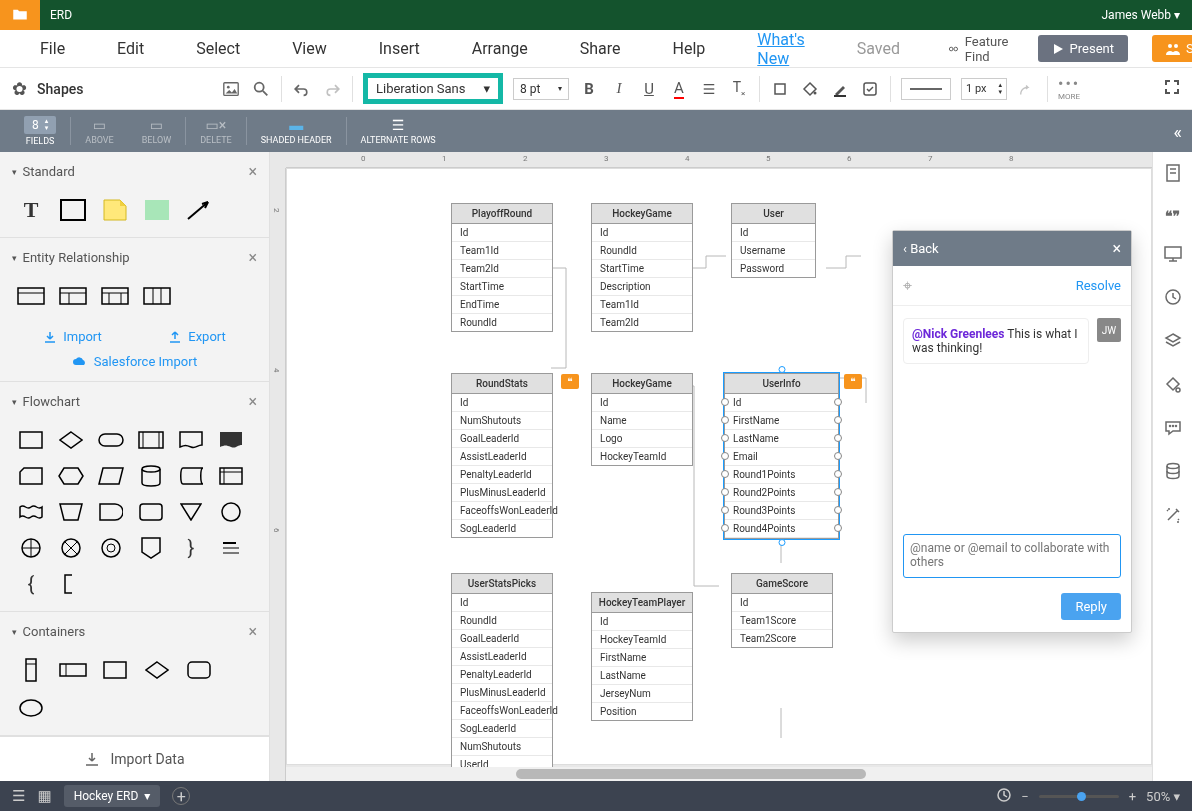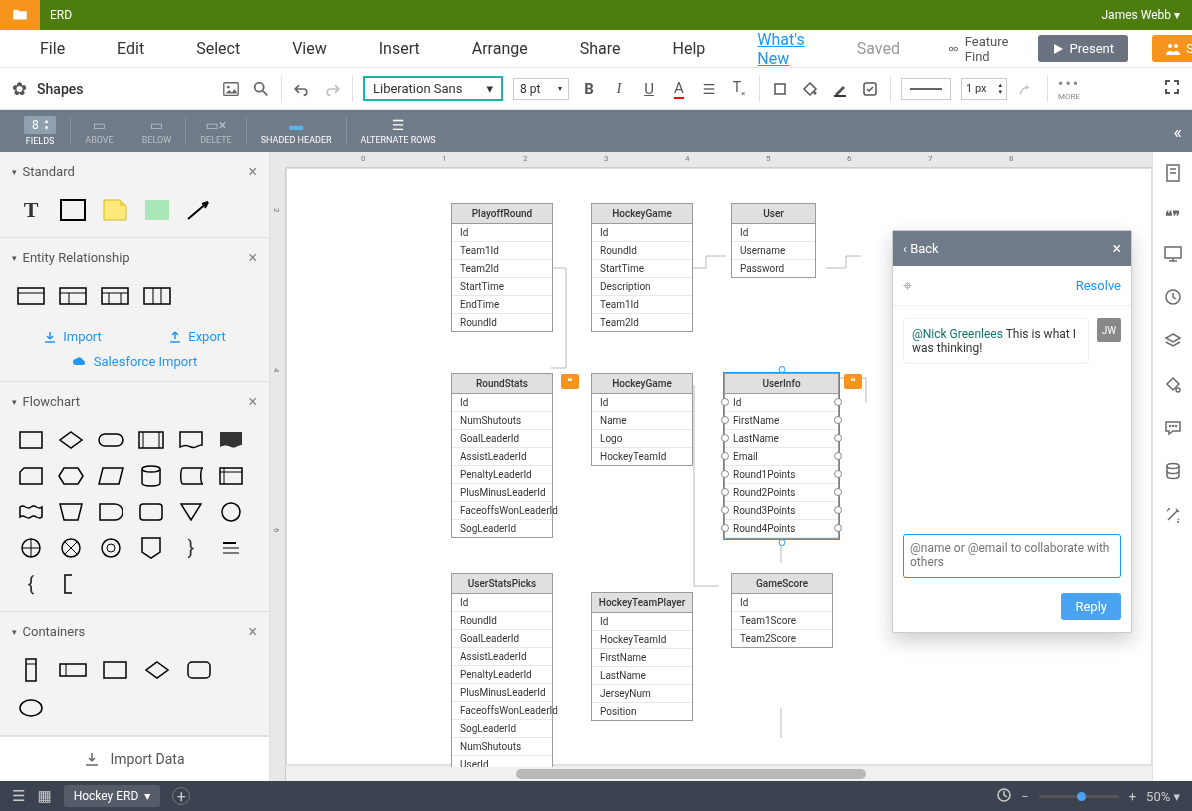--- a/index.html
+++ b/index.html
@@ -1,19 +1,19 @@
 <!DOCTYPE html>
 <html><head>
 <meta charset="utf-8">
 <style>
 * { box-sizing: border-box; margin: 0; padding: 0; font-family: -apple-system, BlinkMacSystemFont, "Segoe UI", Roboto, sans-serif; }
 body { width: 1192px; height: 811px; overflow: hidden; background: #fff; font-size: 13px; color: #333; }
 
 
-.titlebar { height: 30px; background: #4d7c0f; color: #fff; display: flex; align-items: center; padding: 0 0 0 0; }
+.titlebar { height: 30px; background: #14532d; color: #fff; display: flex; align-items: center; padding: 0 0 0 0; }
 .titlebar .folder-badge { width: 40px; height: 30px; background: #f7941d; display: flex; align-items: center; justify-content: center; }
 .titlebar .title { margin-left: 10px; font-size: 12px; }
 .titlebar .user { margin-left: auto; padding-right: 12px; font-size: 12px; cursor: pointer; }
 
 
 .menubar { height: 38px; background: #fff; border-bottom: 1px solid #e5e5e5; display: flex; align-items: center; padding: 0 12px; gap: 24px; }
 .menubar .menu-item { font-size: 16px; color: #333; cursor: pointer; margin-left: 28px; }
 .menubar .menu-item.link { color: #2196f3; text-decoration: underline; }
 .menubar .menu-item.muted { color: #999; }
 .menubar .spacer { flex: 1; }
@@ -21,21 +21,21 @@
 .btn-present { background: #6b7280; color: #fff; padding: 6px 14px; border-radius: 3px; display: flex; align-items: center; gap: 6px; font-size: 13px; cursor: pointer; }
 .btn-share { background: #f7941d; color: #fff; padding: 6px 14px; border-radius: 3px; display: flex; align-items: center; gap: 6px; font-size: 13px; cursor: pointer; }
 
 
 .fmtbar { height: 42px; background: #fff; border-bottom: 1px solid #e5e5e5; display: flex; align-items: center; padding: 0 12px; gap: 10px; }
 .fmtbar .gear { font-size: 18px; color: #555; cursor: pointer; }
 .fmtbar .shapes-label { font-size: 14px; font-weight: 500; }
 .fmtbar .left-seg { width: 259px; display: flex; align-items: center; gap: 10px; }
 .fmtbar .icon-btn { width: 20px; height: 20px; color: #555; cursor: pointer; display: inline-flex; align-items: center; justify-content: center; }
 .fmtbar .sep { width: 1px; height: 26px; background: #e0e0e0; }
-.font-select { border: 2px solid #14b8a6; padding: 3px 8px; font-size: 13px; width: 140px; background: #fff; cursor: pointer; display: flex; justify-content: space-between; }
+.font-select { border: 5px solid #14b8a6; padding: 3px 8px; font-size: 13px; width: 140px; background: #fff; cursor: pointer; display: flex; justify-content: space-between; }
 .size-select { border: 1px solid #ccc; padding: 3px 6px; font-size: 12px; width: 56px; background: #fff; cursor: pointer; display: flex; justify-content: space-between; align-items: center; }
 .more-btn { display: flex; flex-direction: column; align-items: center; font-size: 8px; color: #888; cursor: pointer; }
 .more-btn .dots { font-size: 16px; letter-spacing: 2px; line-height: 1; }
 .line-style { border: 1px solid #ccc; width: 50px; height: 22px; display: flex; align-items: center; justify-content: center; cursor: pointer; }
 .line-width { border: 1px solid #ccc; width: 46px; height: 22px; padding: 0 4px; font-size: 11px; display: flex; align-items: center; justify-content: space-between; cursor: pointer; }
 .expand-icon { margin-left: auto; cursor: pointer; font-size: 16px; color: #555; }
 
 
 .erdbar { height: 42px; background: #6f7b88; color: #fff; display: flex; align-items: center; padding: 0 10px; gap: 0; font-size: 9px; }
 .erdbar .seg { display: flex; flex-direction: column; align-items: center; padding: 0 14px; cursor: pointer; gap: 2px; }
@@ -88,21 +88,21 @@
 
 
 .comment-panel { position: absolute; top: 230px; right: 60px; width: 240px; background: #fff; border: 1px solid #ccc; box-shadow: 0 8px 20px rgba(0,0,0,0.2); border-radius: 2px; z-index: 50; }
 .comment-panel .cp-hdr { background: #6f7b88; color: #fff; padding: 8px 10px; display: flex; align-items: center; gap: 8px; }
 .comment-panel .cp-hdr .back { cursor: pointer; font-size: 13px; }
 .comment-panel .cp-hdr .x { margin-left: auto; cursor: pointer; font-size: 16px; }
 .comment-panel .cp-loc { padding: 10px; display: flex; align-items: center; justify-content: space-between; border-bottom: 1px solid #eee; }
 .comment-panel .cp-loc .resolve { color: #2196f3; cursor: pointer; font-size: 13px; }
 .comment-panel .cp-body { padding: 12px 10px; display: flex; gap: 8px; align-items: flex-start; }
 .comment-panel .cp-body .bubble { background: #fff; border: 1px solid #eee; border-radius: 4px; padding: 8px; font-size: 12px; flex: 1; }
-.comment-panel .cp-body .mention { color: #0f766e; }
+.comment-panel .cp-body .mention { color: #6d28d9; font-weight: bold; }
 .comment-panel .cp-body .avatar { width: 24px; height: 24px; background: #888; color: #fff; font-size: 10px; display: flex; align-items: center; justify-content: center; border-radius: 2px; }
 .comment-panel .cp-input { margin: 8px 10px; }
 .comment-panel .cp-input textarea { width: 100%; height: 44px; border: 1px solid #2196f3; border-radius: 3px; padding: 6px; font-size: 12px; resize: none; font-family: inherit; color: #999; }
 .comment-panel .cp-actions { padding: 4px 10px 12px; display: flex; justify-content: flex-end; align-items: flex-end; }
 .comment-panel .reply-btn { background: #4aa3f0; color: #fff; border: none; padding: 6px 14px; border-radius: 3px; font-size: 13px; cursor: pointer; }
 
 
 .bottombar { height: 30px; background: #3c4350; color: #fff; display: flex; align-items: center; padding: 0 12px; gap: 12px; }
 .bottombar .page-tab { background: #555c68; padding: 4px 10px; border-radius: 3px; font-size: 12px; display: flex; align-items: center; gap: 6px; cursor: pointer; }
 .bottombar .view-ic { color: #ccc; cursor: pointer; font-size: 15px; }

